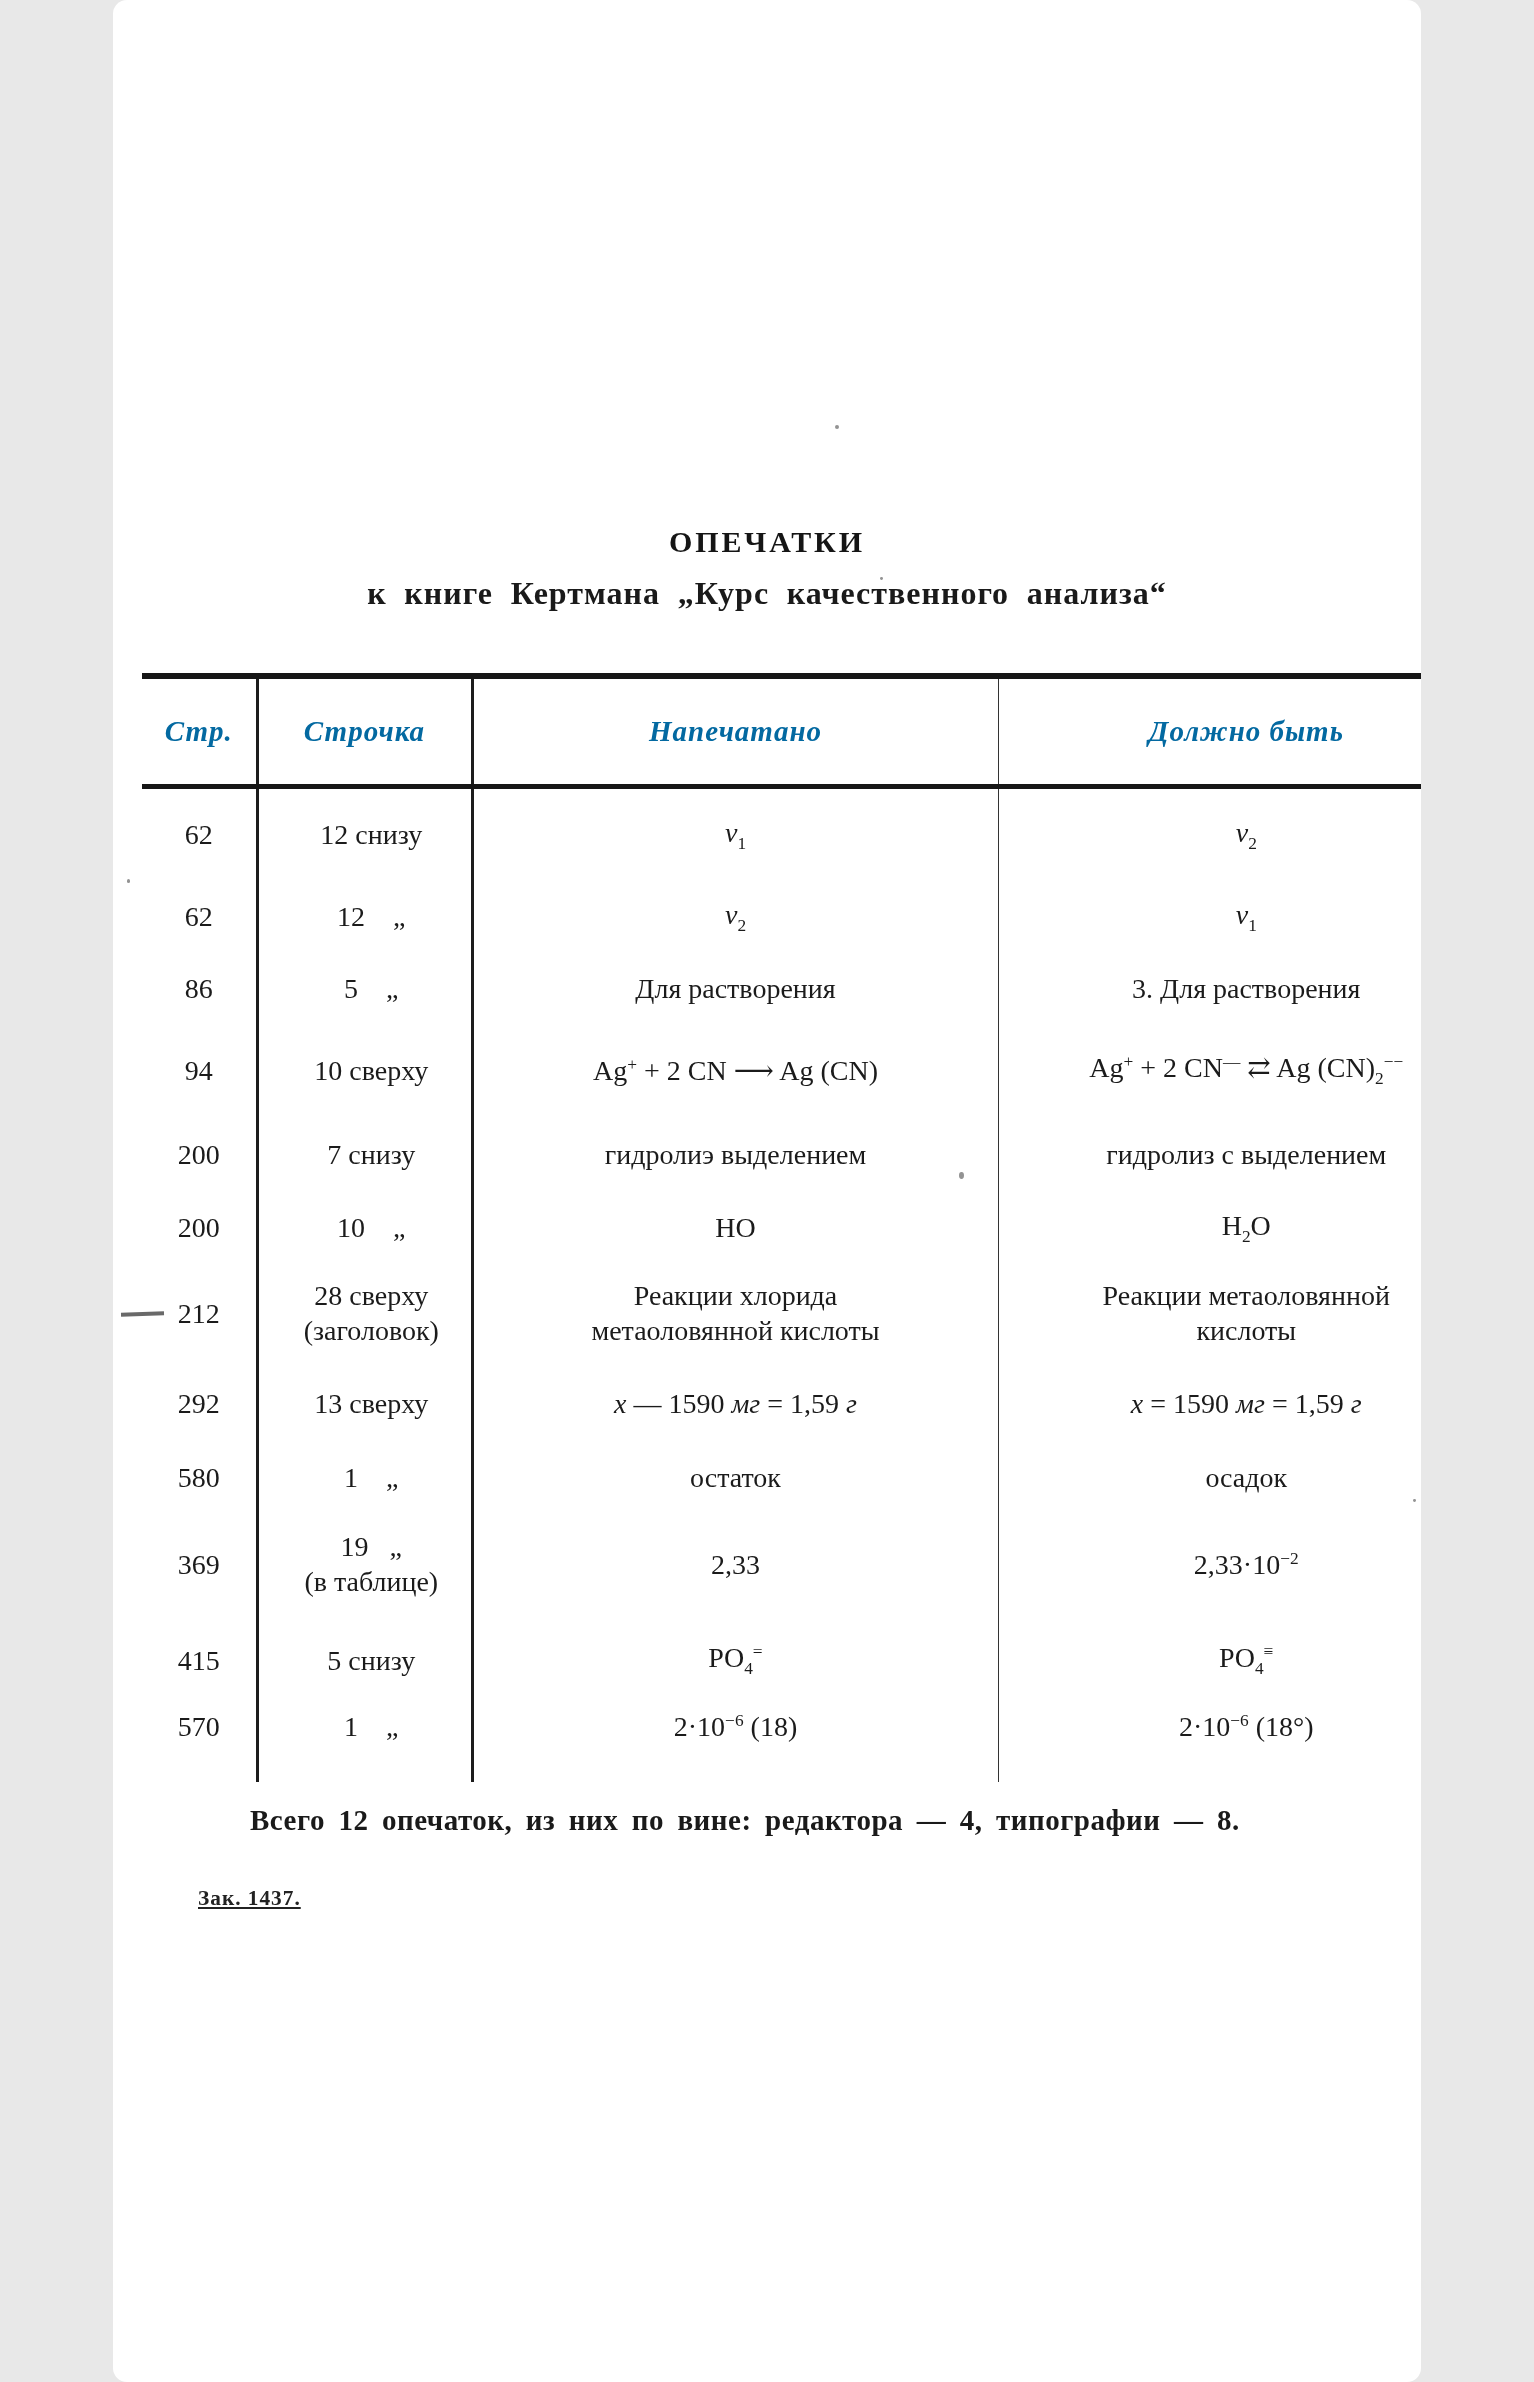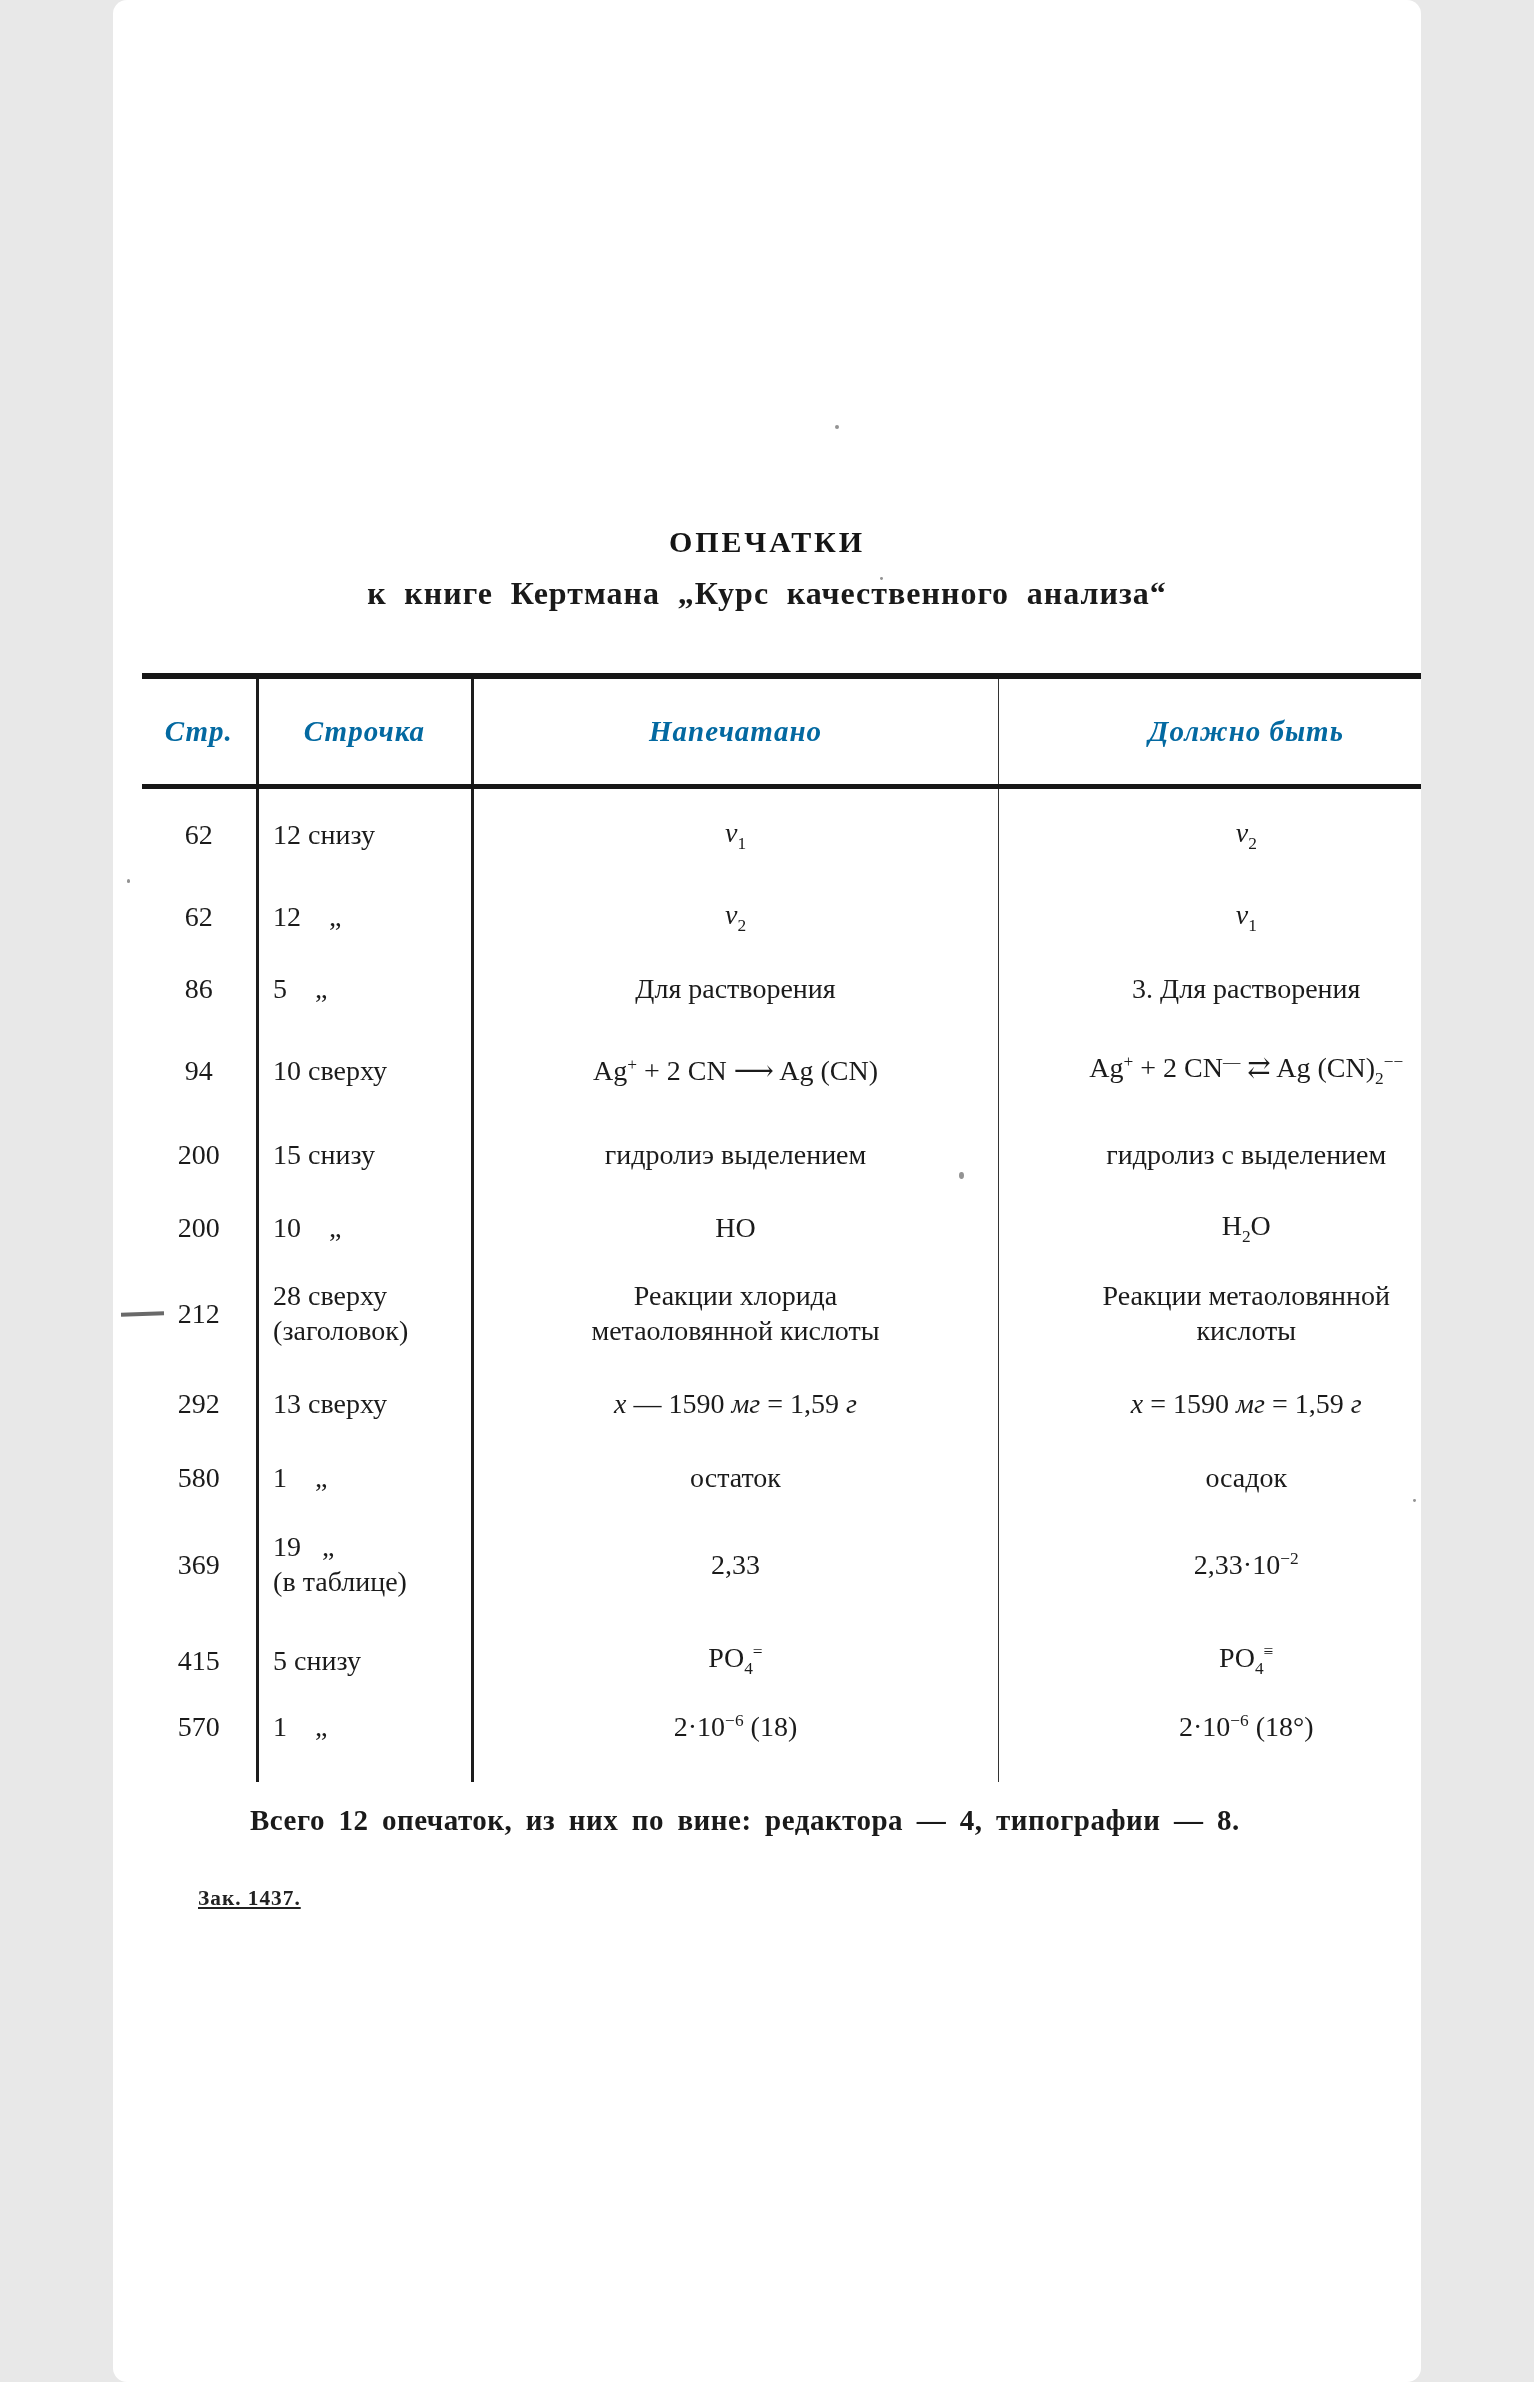--- a/index.html
+++ b/index.html
@@ -50,21 +50,21 @@
   table.errata td{
     font-weight:normal;font-size:28px;
     vertical-align:middle;
     line-height:1.25;
     color:#1b1b1b;
   }
   .bcol1{border-right:3.9px solid #1c1c1c;}
   .bcol2{border-right:3.9px solid #1c1c1c;}
   .bcol3{border-right:1.9px solid #333333;}
   td.cell-page{text-align:center;font-size:29px;}
-  td.cell-line{text-align:left;padding-left:14.6px;margin-left:8px;}
+  td.cell-line{text-align:center;padding-left:14.6px;margin-left:8px;}
   td.cell-printed,td.cell-correct{text-align:center;}
   tr.last td{padding-bottom:33px;}
   sub{font-size:0.62em;}
   sup{font-size:0.62em;}
   .footer-summary{
     position:absolute;left:137px;top:1804px;
     font-size:29px;font-weight:bold;
     word-spacing:5.8px;letter-spacing:0.5px;
     color:#1a1a1a;
   }
@@ -129,21 +129,21 @@
         <td class="cell-correct">3. Для растворения</td>
       </tr>
       <tr style="height:93px">
         <td class="cell-page bcol1">94</td>
         <td class="cell-line bcol2">10 сверху</td>
         <td class="cell-printed bcol3">Ag<sup>+</sup> + 2 CN ⟶ Ag (CN)</td>
         <td class="cell-correct">Ag<sup>+</sup> + 2 CN<sup>—</sup> ⇄ Ag (CN)<sub>2</sub><sup>−−</sup></td>
       </tr>
       <tr style="height:76px">
         <td class="cell-page bcol1">200</td>
-        <td class="cell-line bcol2">15 снизу</td>
+        <td class="cell-line bcol2">7 снизу</td>
         <td class="cell-printed bcol3">гидролиэ выделением</td>
         <td class="cell-correct">гидролиз с выделением</td>
       </tr>
       <tr style="height:70px">
         <td class="cell-page bcol1">200</td>
         <td class="cell-line bcol2">10&nbsp;&nbsp;&nbsp;&nbsp;„</td>
         <td class="cell-printed bcol3">НО</td>
         <td class="cell-correct">H<sub>2</sub>O</td>
       </tr>
       <tr style="height:101px">

